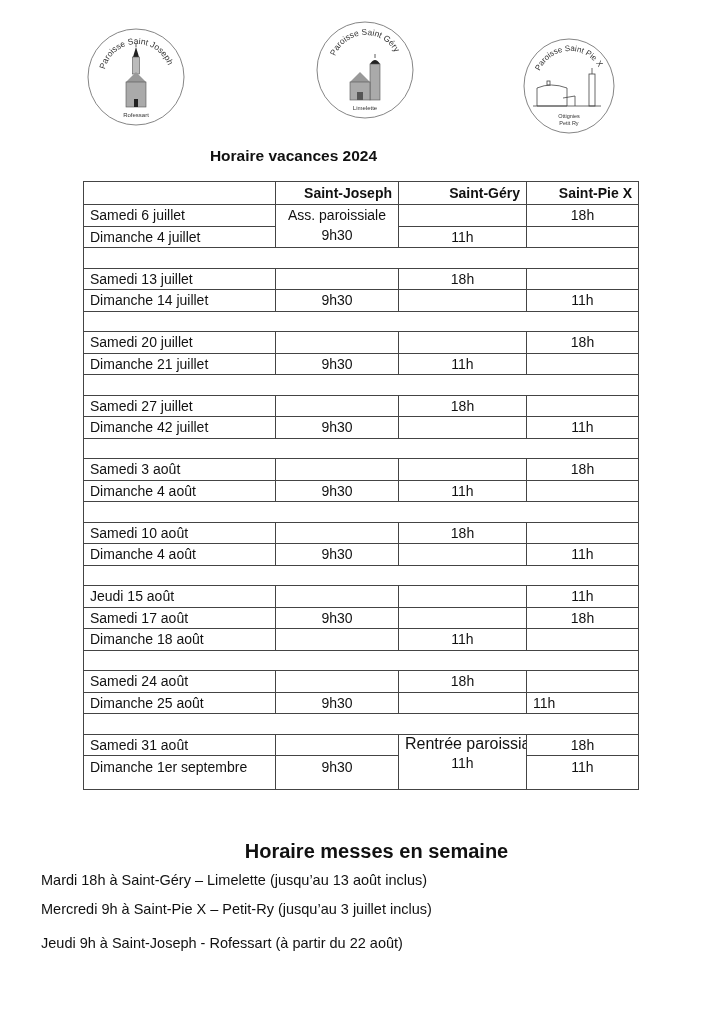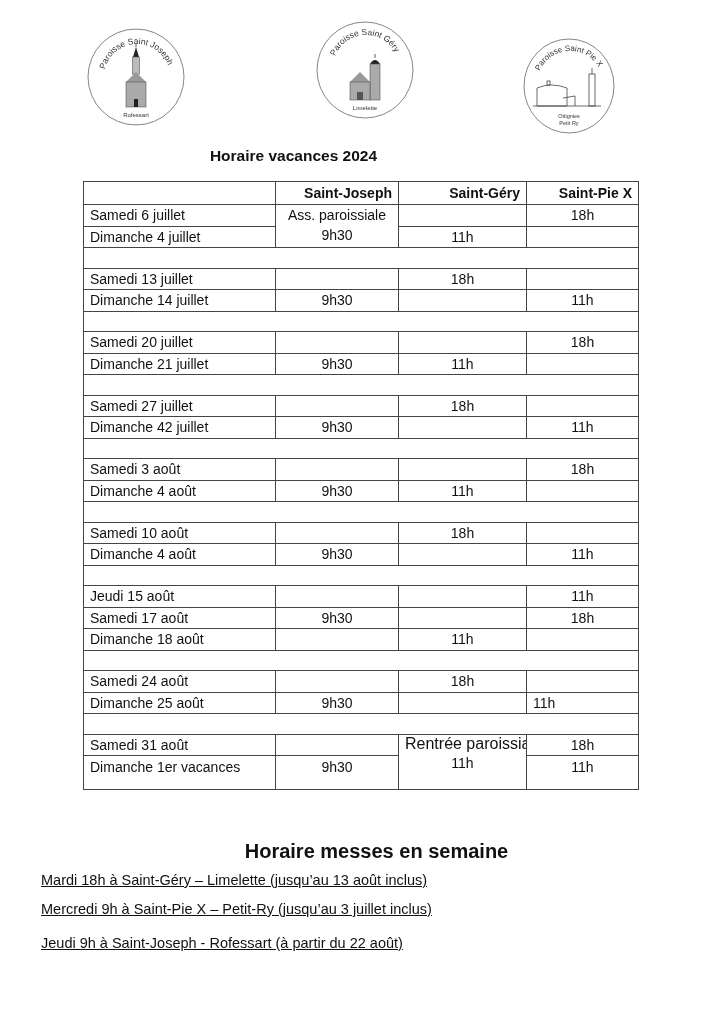--- a/index.html
+++ b/index.html
@@ -16,21 +16,21 @@
   table.sched th { font-weight:bold; text-align:right; height:22px; }
   table.sched td.date { text-align:left; padding-left:6px; }
   table.sched td.val { text-align:center; }
   table.sched td.val.left { text-align:left; }
   table.sched tr.spacer td { height:19.5px; }
   table.sched tr.tall td { height:32px; vertical-align:top; padding-top:1px; }
   td.merged { vertical-align:top; line-height:21px; padding-top:0; }
   td.merged .small { font-size:16px; display:block; line-height:18px; }
   .week-title { position:absolute; left:8px; width:721px; top:840px; text-align:center;
                 font-weight:bold; font-size:20px;margin-left:8px; }
-  .week-line { position:absolute; left:41px; font-size:14.5px;text-decoration:underline; }
+  .week-line { position:absolute; left:41px; font-size:14.5px; }
 </style>
 </head>
 <body>
 
 <div class="logo" style="left:86px; top:27px;">
   <svg width="100" height="100" viewBox="0 0 100 100">
     <defs>
         <path id="arc1" d="M 18,52 A 33,33 0 0 1 84,48"></path>
       </defs>
     <circle cx="50" cy="50" r="48" fill="none" stroke="#666" stroke-width="0.8"></circle>
@@ -242,21 +242,21 @@
   <tr>
     <td class="date">Samedi 31 août</td>
     <td class="val"></td>
     <td class="val merged" rowspan="2">
       <span class="small">Rentrée paroissiale</span>
       <span style="display:block">11h</span>
     </td>
     <td class="val">18h</td>
   </tr>
   <tr class="tall">
-    <td class="date">Dimanche 1er vacances</td>
+    <td class="date">Dimanche 1er septembre</td>
     <td class="val">9h30</td>
     <td class="val">11h</td>
   </tr>
 </tbody>
   </table>
 
 <div class="week-title">Horaire messes en semaine</div>
 <div class="week-line" style="top:872px;">Mardi 18h à Saint-Géry – Limelette (jusqu’au 13 août inclus)</div>
 <div class="week-line" style="top:901px;">Mercredi 9h à Saint-Pie X – Petit-Ry (jusqu’au 3 juillet inclus)</div>
 <div class="week-line" style="top:935px;">Jeudi 9h à Saint-Joseph - Rofessart (à partir du 22 août)</div>

